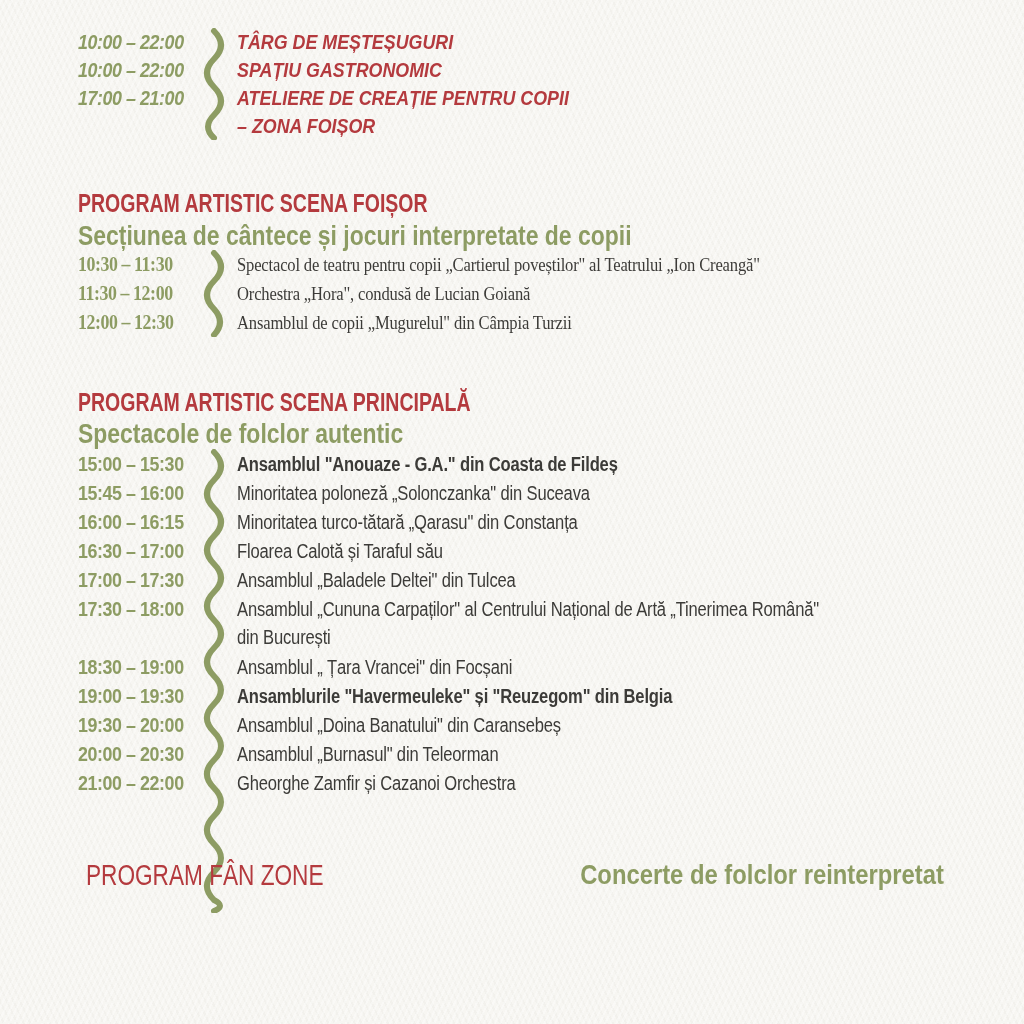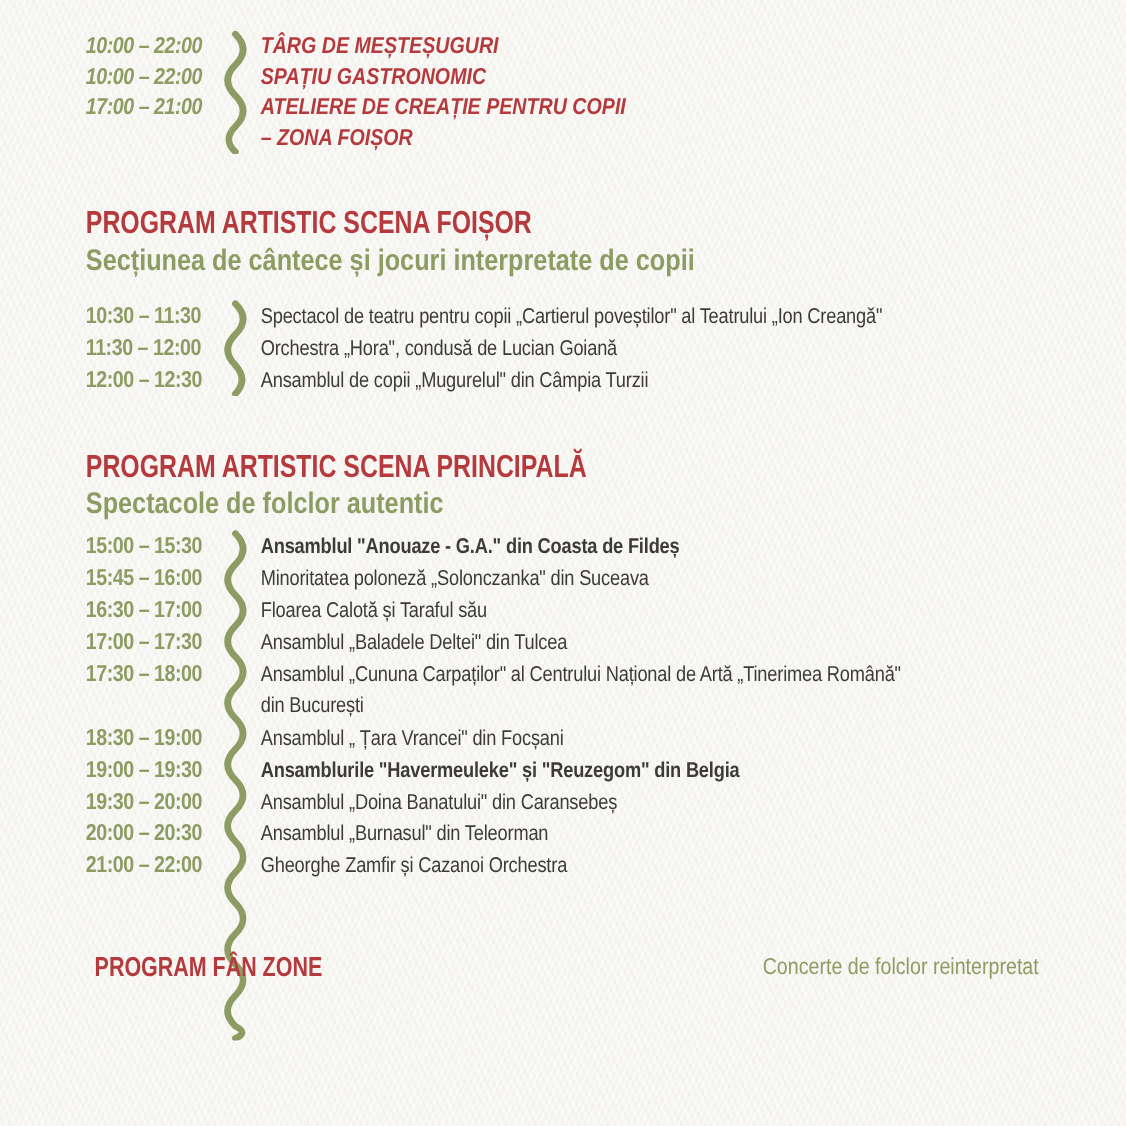--- a/index.html
+++ b/index.html
@@ -24,44 +24,44 @@
     letter-spacing:-0.5px;
   }
   .event { font-size:19.5px; letter-spacing:-0.2px; }
   .row.bold .event { font-weight:700; }
 
   .b1 .row { line-height:28px; height:28px; }
   .b1 { margin-top:28px;font-style:italic; }
   .b1 .event { color:var(--red); font-weight:700; font-size:21px; letter-spacing:0; }
 
   .b2 .row, .b3 .row { line-height:29px; height:29px; }
-  .b2 { margin-top:25px; }
-  .b3 { margin-top:13px; }
+  .b2 { margin-top:2px;font-family:Liberation Serif, serif; }
+  .b3 { margin-top:3px; }
 
   .brace { position:absolute; left:122px; top:0; }
 
   .sec-title {
-    margin:0 0 0 78px; color:var(--red); font-weight:700; font-size:29px; line-height:26px;
+    margin:0 0 0 78px; color:var(--red); font-weight:700; font-size:25px; line-height:26px;
   }
   .sec-title .cond { transform:scaleX(.78); }
   .t1 { margin-top:50px; }
   .t2 { margin-top:52px; }
   .sec-sub {
     margin:0 0 0 78px; color:var(--green); font-weight:700; font-size:27px; line-height:24px;
   }
   .s1 { margin-top:8px; }
   .s2 { margin-top:7px; }
 
   .bottom {
     display:flex; justify-content:space-between; align-items:flex-end;
     margin:64px 80px 0 86px;
   }
-  .fan-title { color:var(--red); font-weight:700; font-size:25px; line-height:28px; }
+  .fan-title { color:var(--red); font-weight:400; font-size:29px; line-height:28px; }
   .fan-title .cond { transform:scaleX(.78); }
-  .fan-note  { color:var(--green); font-weight:400; font-size:21px; line-height:28px; }
+  .fan-note  { color:var(--green); font-weight:700; font-size:28px; line-height:28px; }
   .fan-note .cond { transform-origin:100% 50%; }
 </style>
 </head>
 <body>
 
 <div class="block b1">
   <svg class="brace" width="28" height="112" viewBox="0 0 28 112">
     <path fill="none" stroke="#8d9c63" stroke-width="6" stroke-linecap="round" d="M14 3 Q28 17 14 31 Q0 45 14 59 Q28 73 14 87 Q2 99 14 110"></path>
   </svg>
   <div class="rows">
@@ -125,20 +125,24 @@
   <div class="rows">
     <div class="row bold">
       <span class="time cond">15:00 – 15:30</span>
       <span class="event cond">Ansamblul "Anouaze - G.A." din Coasta de Fildeș</span>
     </div>
     <div class="row">
       <span class="time cond">15:45 – 16:00</span>
       <span class="event cond">Minoritatea poloneză „Solonczanka" din Suceava</span>
     </div>
     <div class="row">
+      <span class="time cond">16:00 – 16:15</span>
+      <span class="event cond">Minoritatea turco-tătară „Qarasu" din Constanța</span>
+    </div>
+    <div class="row">
       <span class="time cond">16:30 – 17:00</span>
       <span class="event cond">Floarea Calotă și Taraful său</span>
     </div>
     <div class="row">
       <span class="time cond">17:00 – 17:30</span>
       <span class="event cond">Ansamblul „Baladele Deltei" din Tulcea</span>
     </div>
     <div class="row">
       <span class="time cond">17:30 – 18:00</span>
       <span class="event cond">Ansamblul „Cununa Carpaților" al Centrului Național de Artă „Tinerimea Română"</span>

